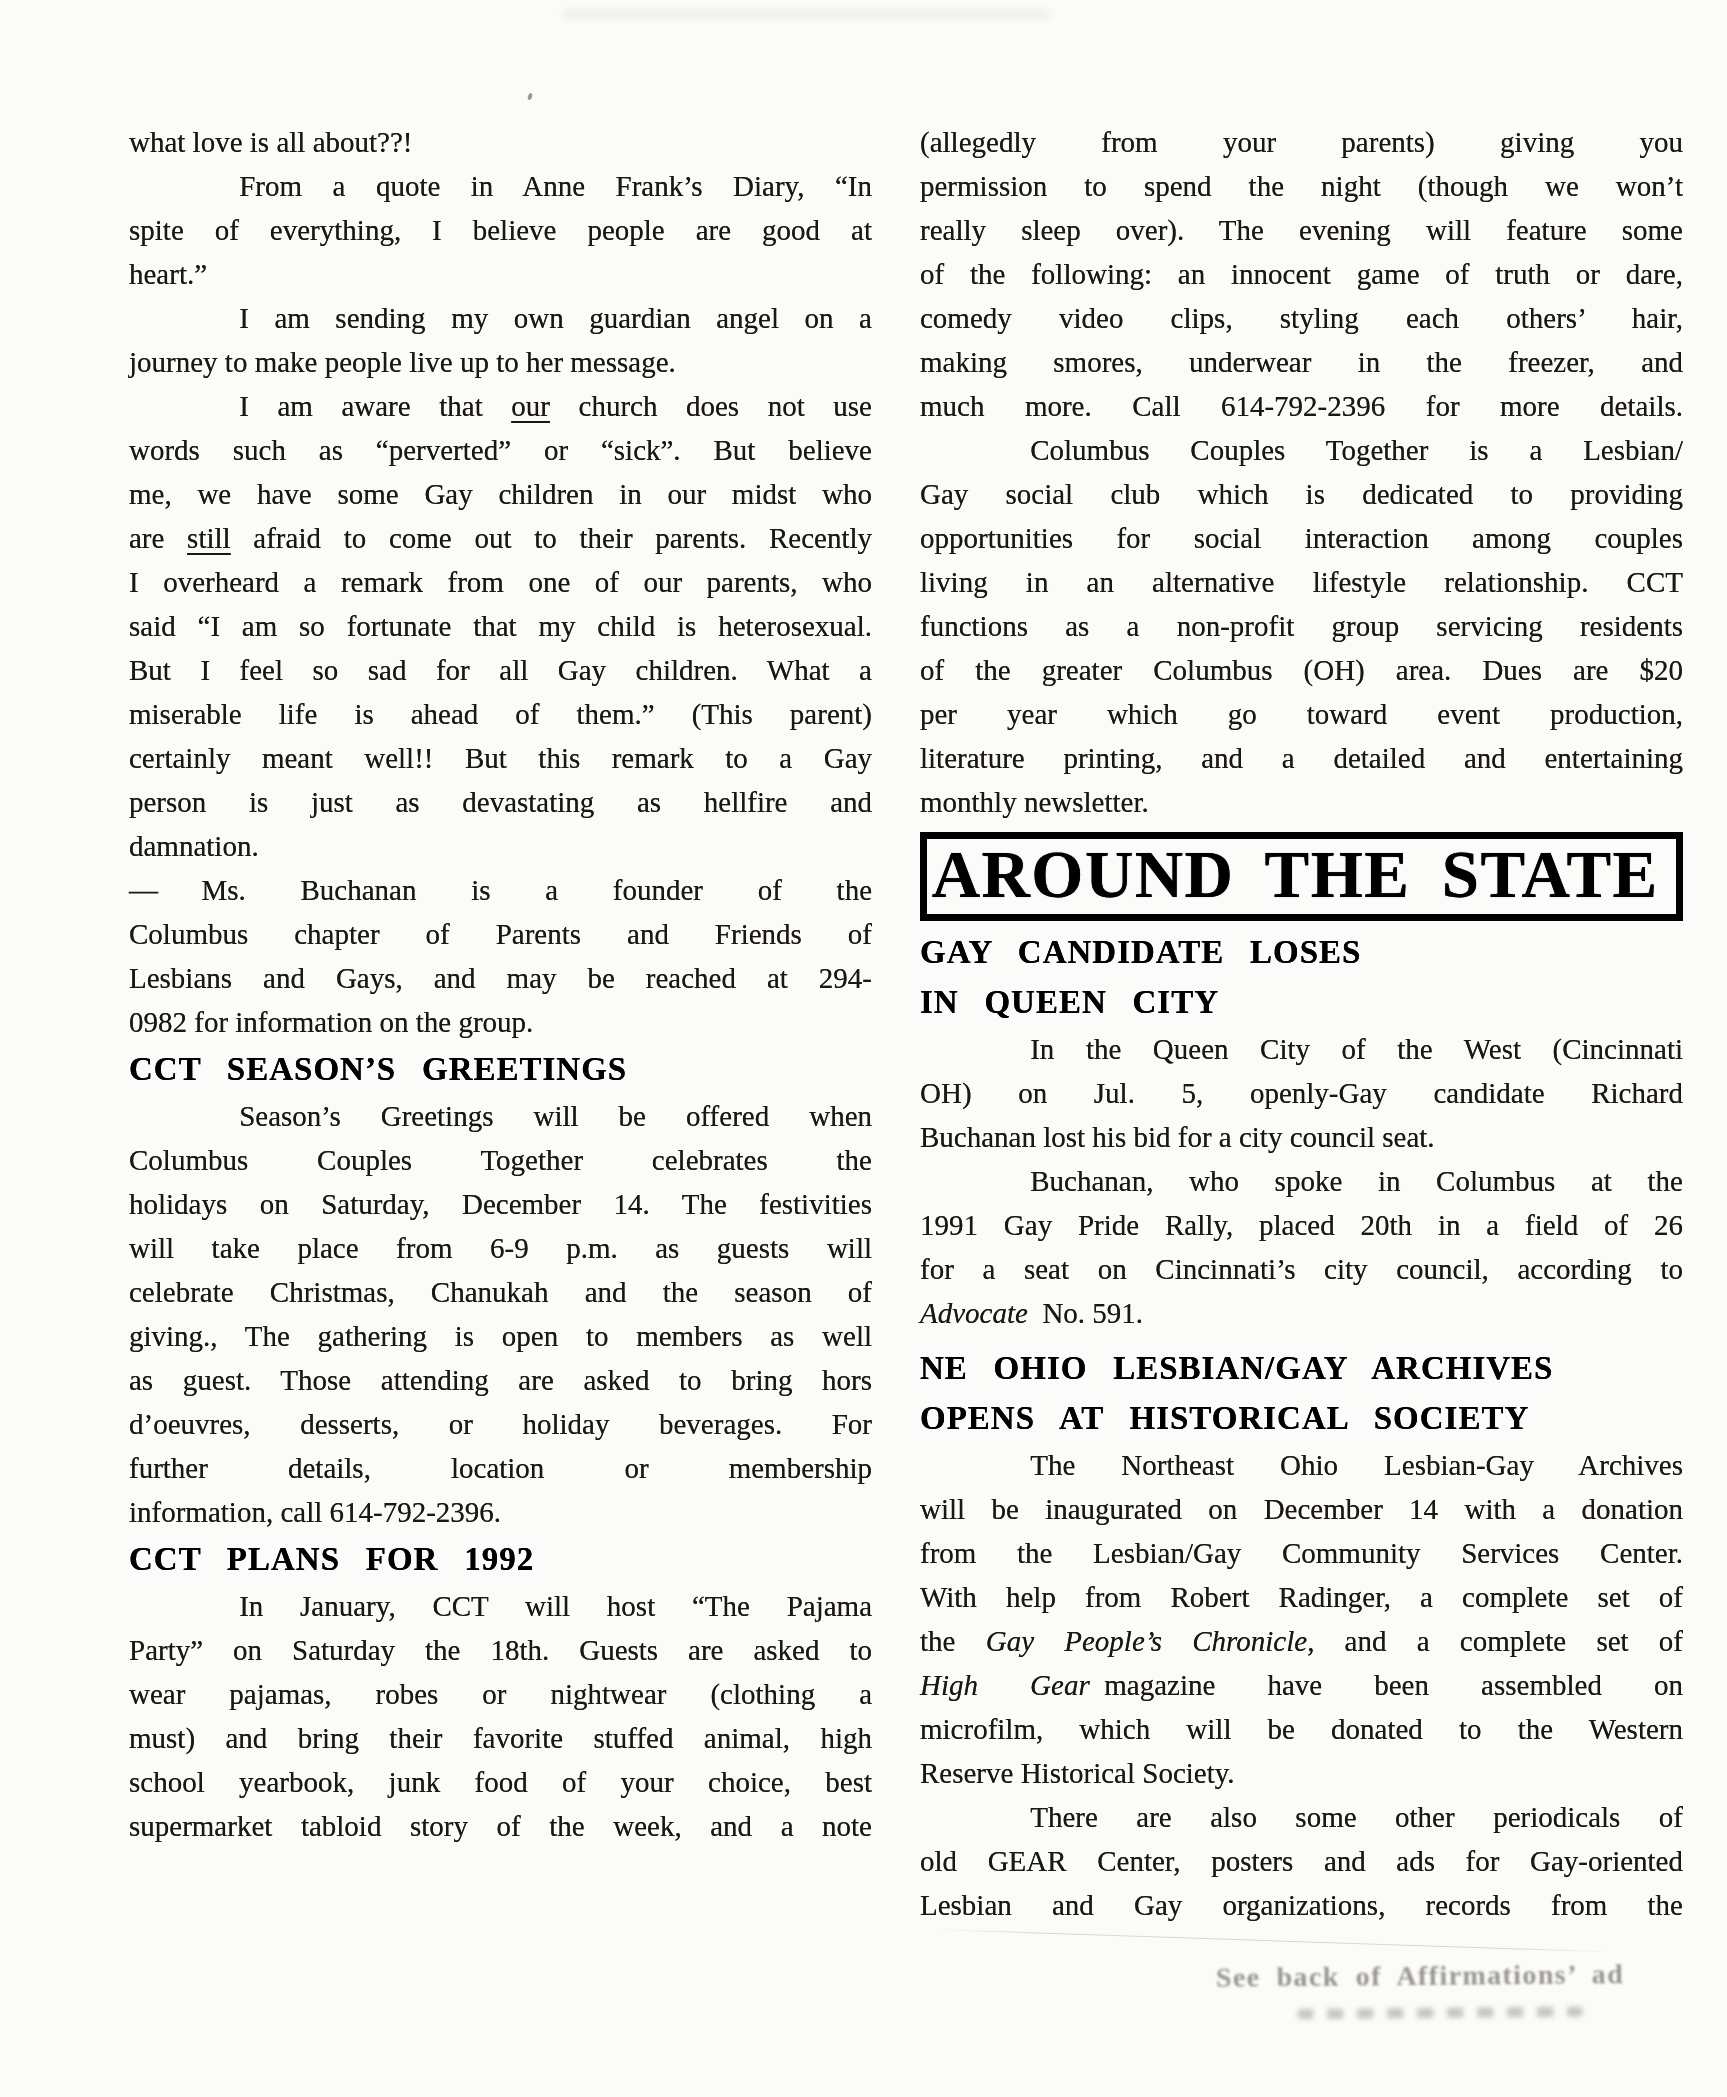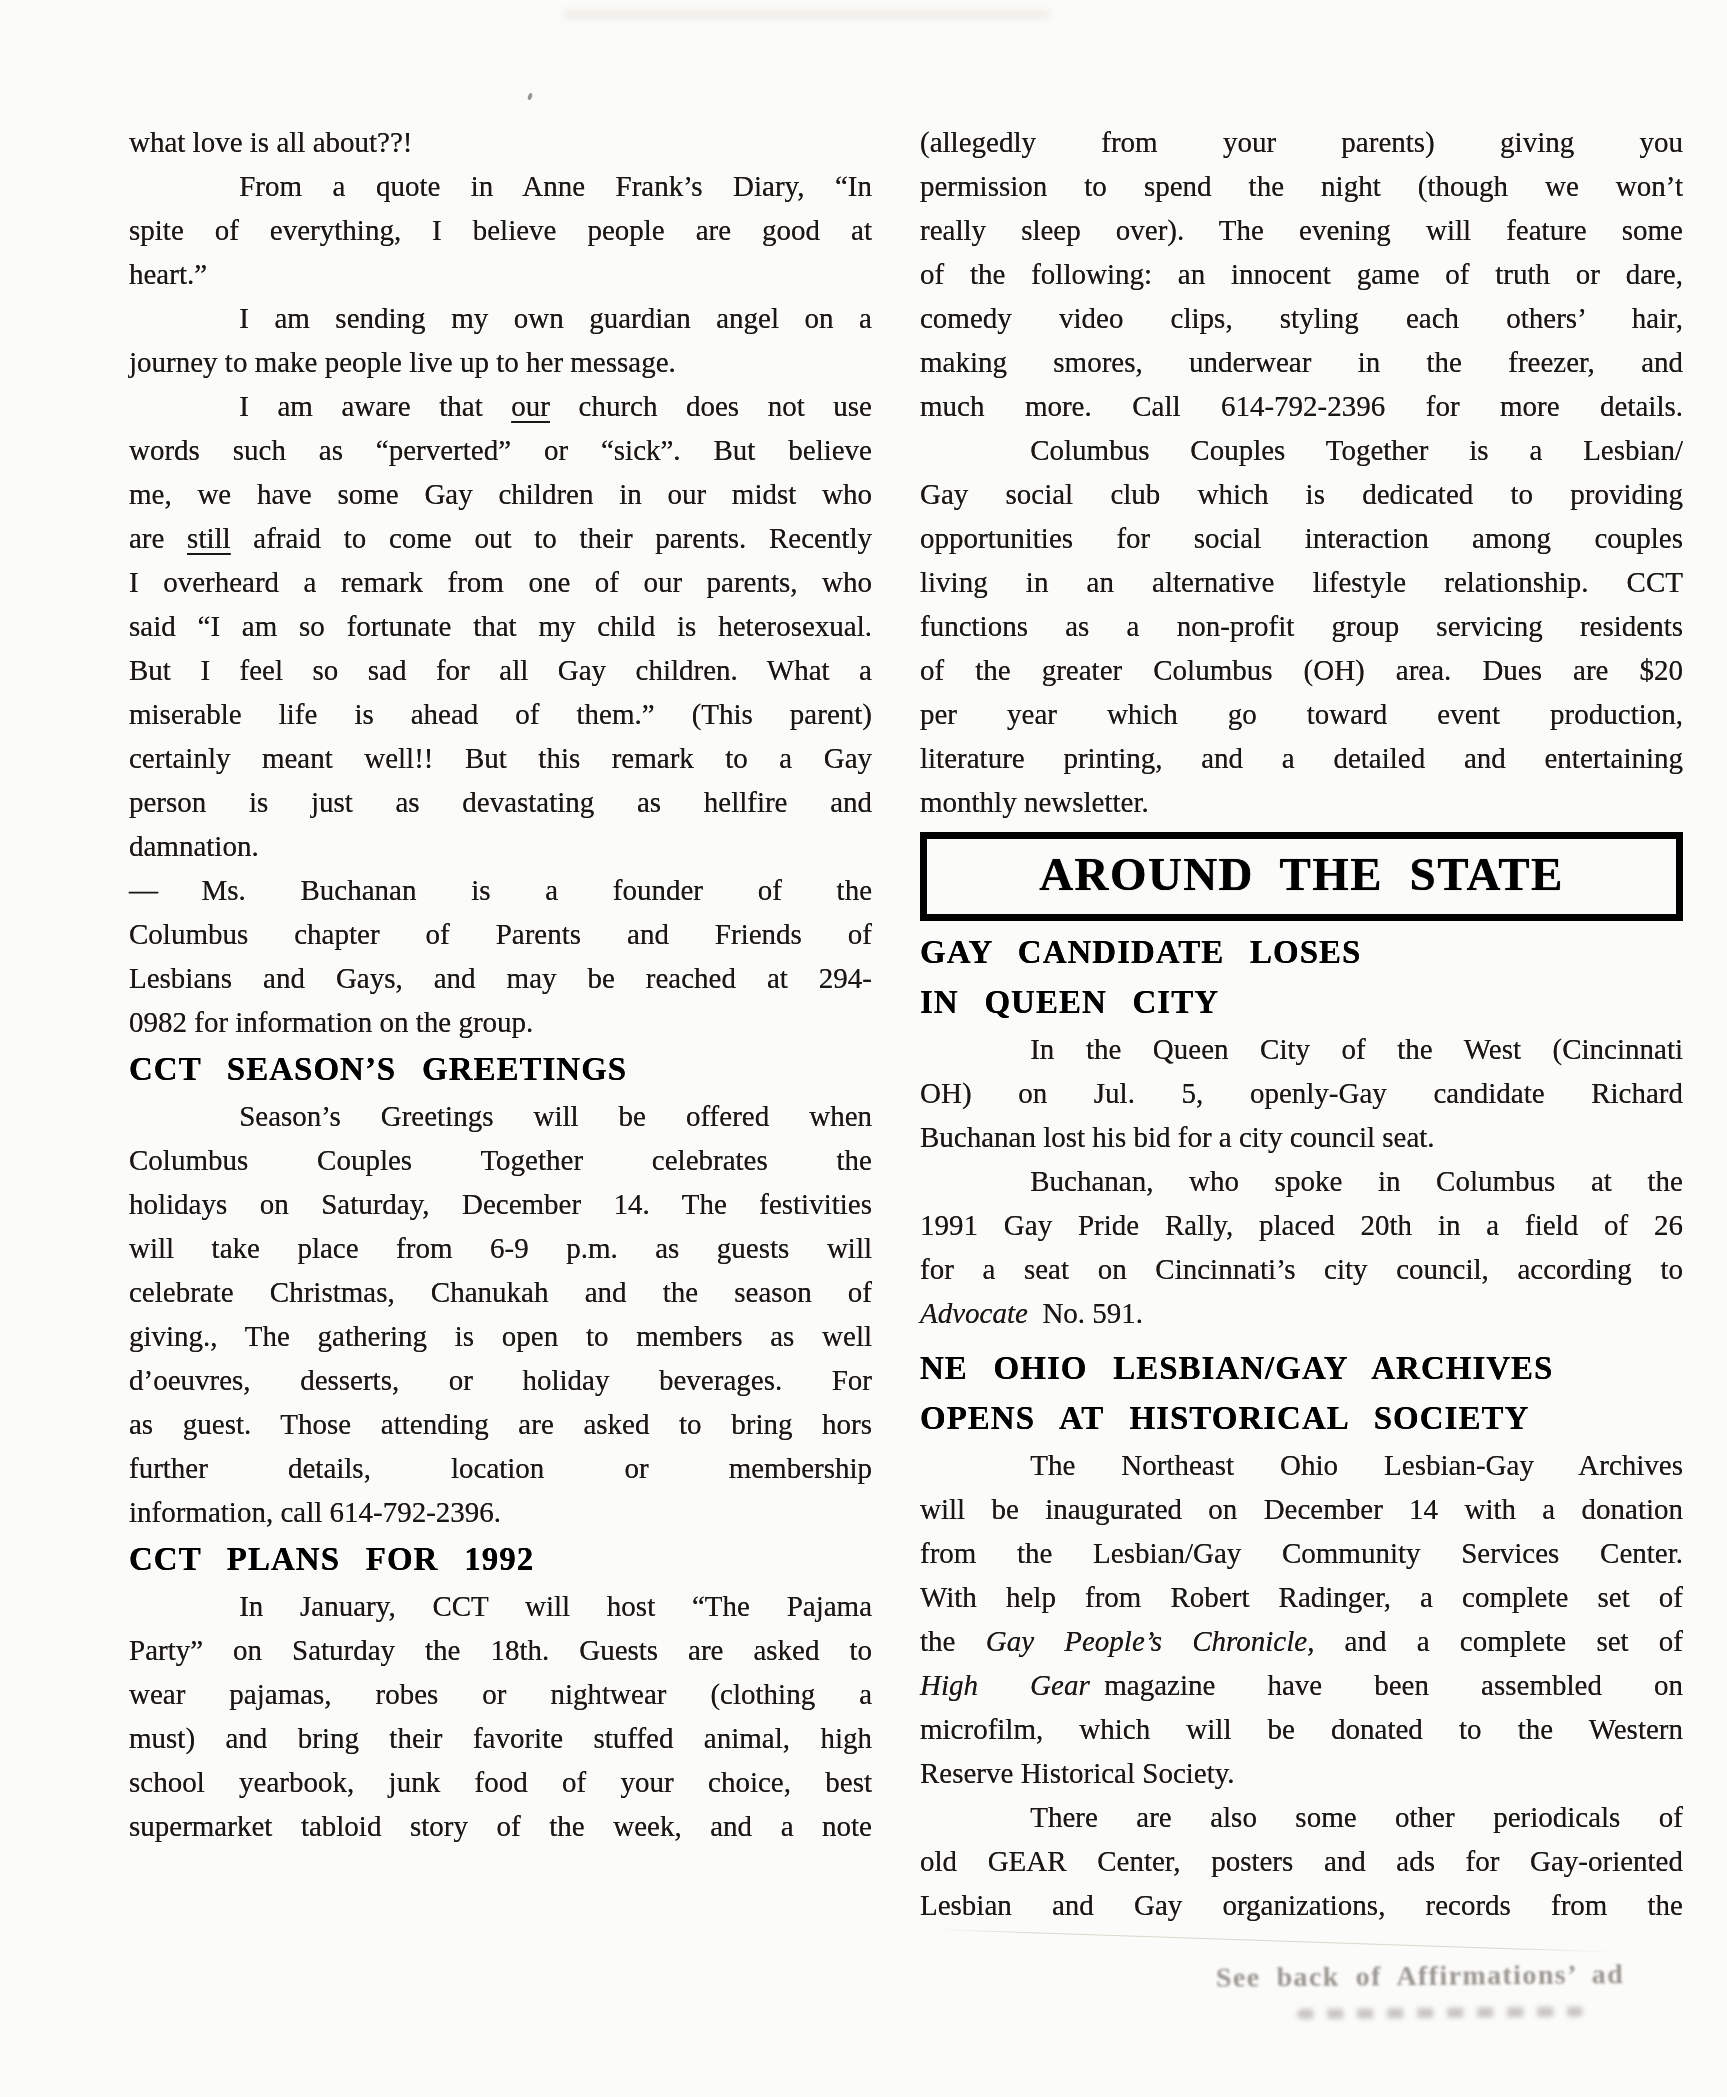--- a/index.html
+++ b/index.html
@@ -17,22 +17,22 @@
   .para{margin:0}
   .para.indent > .line:first-child{text-indent:3.8em}
   .single-line{text-shadow:0 0 0.6px rgba(25,18,10,.8)}
   .single-line.right{text-align:right;padding-right:4.2em}
   u{text-decoration:underline;text-decoration-thickness:2.4px;text-underline-offset:4.8px}
   .h2{font-weight:bold;color:var(--heading-ink,#000)}
   .h2line{font-size:33px;line-height:50px;word-spacing:.5em;letter-spacing:1px;text-shadow:0 0 0.5px #000}
   .h2.gap-above{margin-top:8px}
   .boxed{
     border:7.2px solid #000;margin:7.6px 0 5.7px;padding:2.9px 4.8px 5.7px;
-    text-align:center;font-weight:bold;color:var(--heading-ink,#000);
-    font-size:47px;line-height:67px;letter-spacing:1.4px;word-spacing:13.4px;
+    font-weight:bold;color:var(--heading-ink,#000);
+    font-size:67px;line-height:67px;letter-spacing:1.4px;word-spacing:13.4px;
     text-shadow:0 0 0.7px #000;
   }
   
   .scan-band{position:absolute;left:563px;top:9.5px;width:487px;height:9.5px;
     background:#f0eee8;filter:blur(3.3px);border-radius:4.8px}
   .speck{position:absolute;left:528px;top:93px;width:3.8px;height:7.2px;background:#444;
     border-radius:50%;opacity:.55;transform:rotate(18deg)}
   .clip-edge{position:absolute;left:933px;top:1929px;width:682px;height:1.4px;
     background:linear-gradient(90deg,rgba(216,211,200,0),#dcd7cb 15%,#dcd7cb 85%,rgba(216,211,200,0));
     transform:rotate(1.9deg);transform-origin:left center}
@@ -86,22 +86,22 @@
       <div class="h2">
         <div class="h2line">CCT SEASON’S GREETINGS</div>
       </div>
       <div class="para indent">
         <div class="line just">Season’s Greetings will be offered when</div>
         <div class="line just">Columbus Couples Together celebrates the</div>
         <div class="line just">holidays on Saturday, December 14. The festivities</div>
         <div class="line just">will take place from 6-9 p.m. as guests will</div>
         <div class="line just">celebrate Christmas, Chanukah and the season of</div>
         <div class="line just">giving., The gathering is open to members as well</div>
+        <div class="line just">as guest. Those attending are asked to bring hors</div>
         <div class="line just">d’oeuvres, desserts, or holiday beverages. For</div>
-        <div class="line just">as guest. Those attending are asked to bring hors</div>
         <div class="line just">further details, location or membership</div>
         <div class="line">information, call 614-792-2396.</div>
       </div>
       <div class="h2">
         <div class="h2line">CCT PLANS FOR 1992</div>
       </div>
       <div class="para indent">
         <div class="line just">In January, CCT will host “The Pajama</div>
         <div class="line just">Party” on Saturday the 18th. Guests are asked to</div>
         <div class="line just">wear pajamas, robes or nightwear (clothing a</div>

